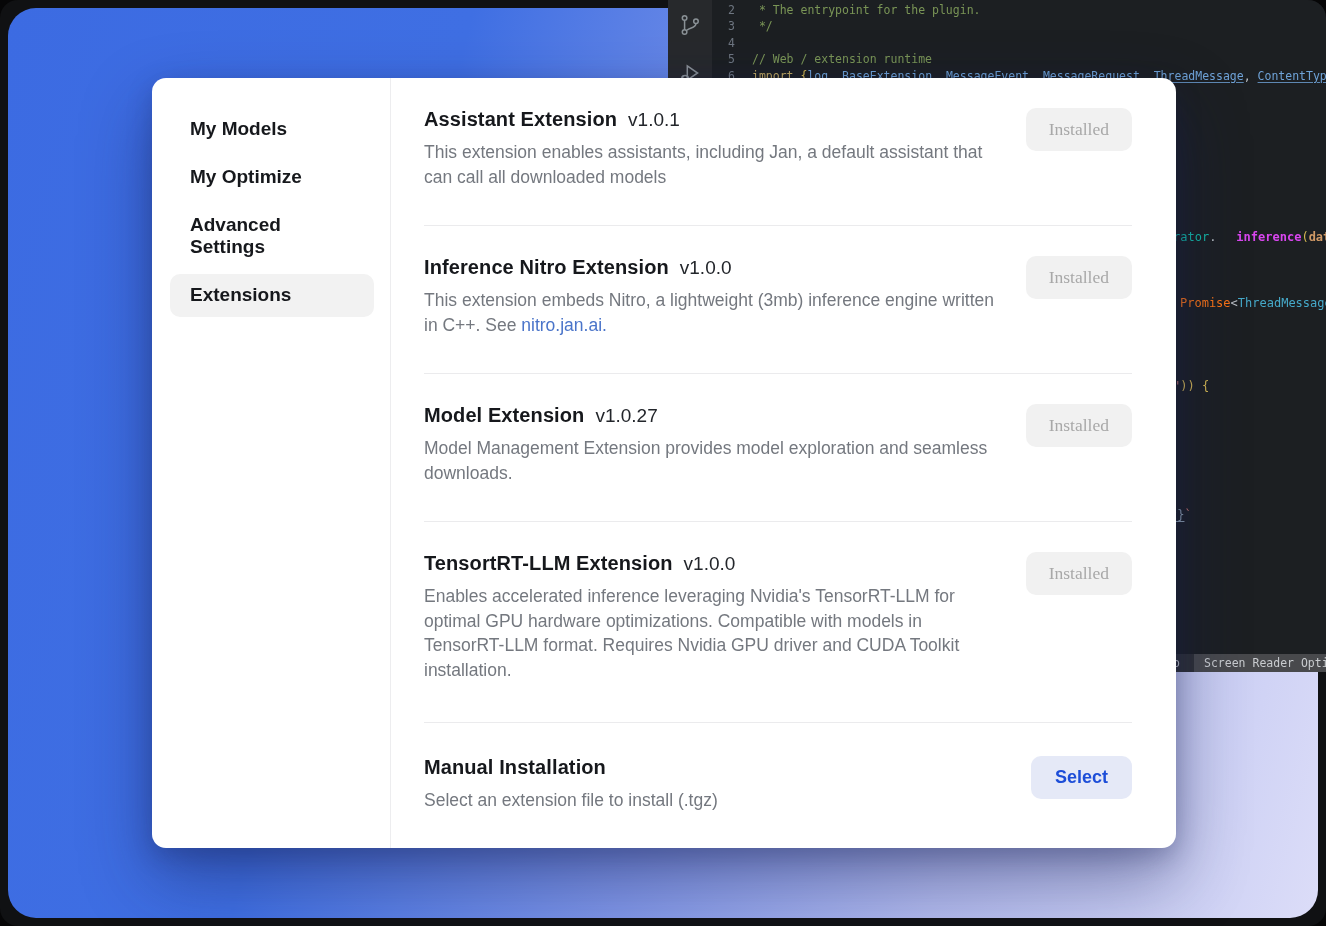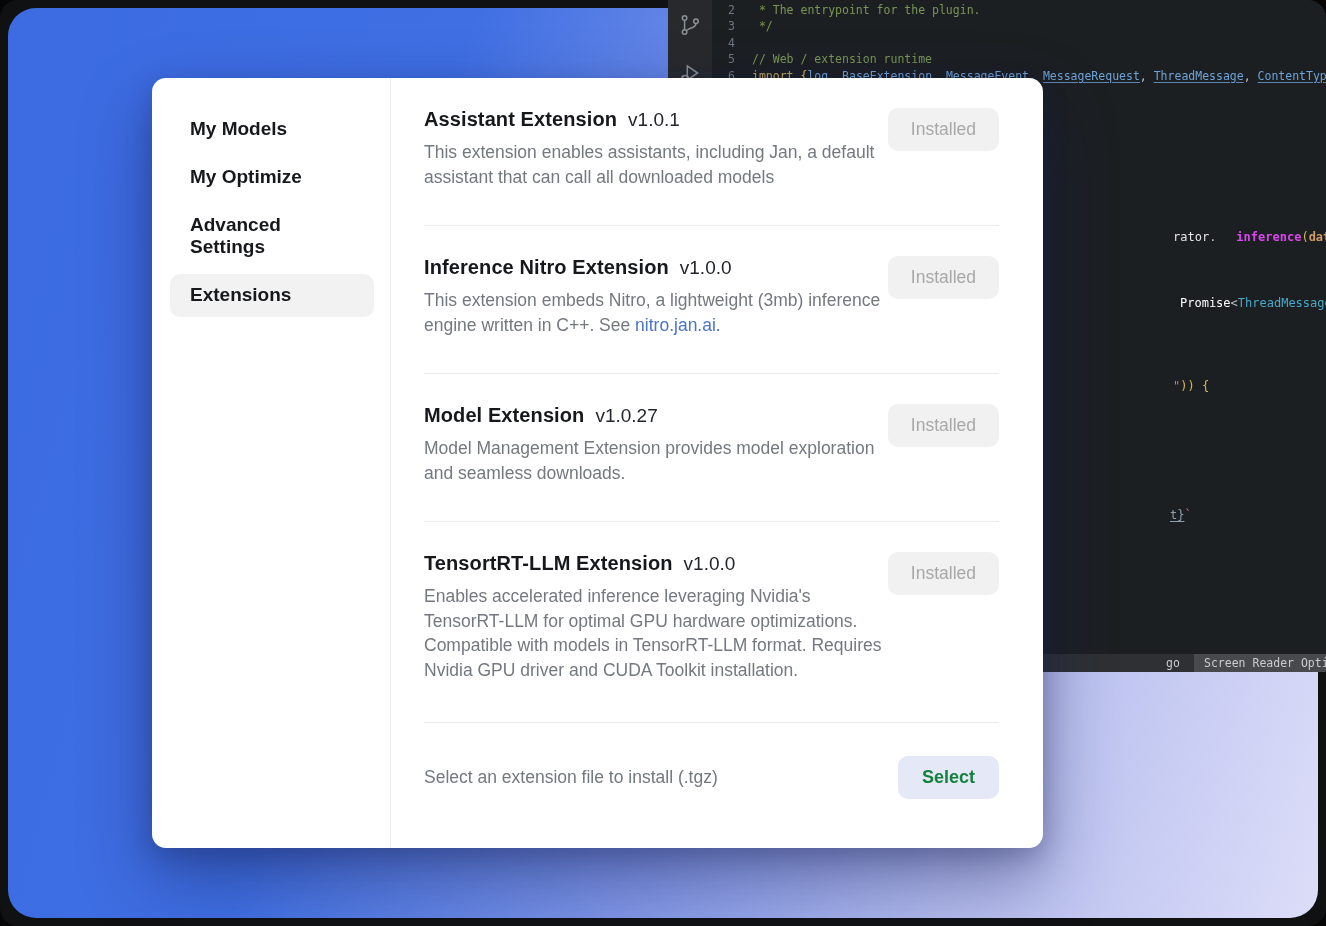--- a/index.html
+++ b/index.html
@@ -32,25 +32,25 @@
   .activity-bar svg { display:block; }
   .code-lines { position:absolute; left:44px; top:2px; right:0; }
   .code-line { display:flex; height:16.4px; line-height:16.4px; font-size:11.5px; white-space:pre; }
   .ln { width:23px; text-align:right; color:#6e7681; flex:0 0 23px; }
   .lc { padding-left:17px; }
   .tk-cm { color:#7a9556; }
   .tk-kw { color:#bfa75f; text-decoration:underline; text-decoration-color:rgba(130,160,210,.75); text-underline-offset:2px; }
   .tk-br { color:#d7ba52; }
   .tk-id { color:#6fa3d8; text-decoration:underline; text-decoration-color:rgba(111,163,216,.8); text-underline-offset:2px; }
   .tk-pu { color:#b9bec4; }
-  .tk-gray { color:#e5e5e5;text-align:center; }
+  .tk-gray { color:#14b8a6;text-align:center; }
   .tk-method { color:#d946ef; font-weight:bold;margin-left:20px; }
   .tk-arg { color:#d19a66; font-weight:bold; }
   .tk-string { color:#ce7670; }
-  .tk-tgreen { color:#ffffff;margin-top:32px; }
+  .tk-tgreen { color:#f97316;margin-top:32px; }
   .tk-tteal { color:#45a9c9; }
   .tk-ugray { color:#8fa0ad; text-decoration:underline; text-underline-offset:2px; }
 
   .frag { position:absolute; font-size:12px; line-height:14px; white-space:pre; }
   .frag-inference { left:505px; top:230px; }
   .frag-promise   { left:512px; top:296px; }
   .frag-brace     { left:505px; top:379px; }
   .frag-template  { left:502px; top:508px; }
 
   .status-bar {
@@ -58,21 +58,21 @@
     background:#2e3033; font-size:11.5px; color:#c9cccf;
   }
   .sb-go { position:absolute; left:498px; top:0; height:18px; line-height:18px; }
   .sb-sr {
     position:absolute; left:526px; top:0; height:18px; line-height:18px;
     background:#48494c; padding:0 10px; width:170px; white-space:nowrap; overflow:hidden;
   }
 
   
   .modal {
-    position:absolute; left:152px; top:78px; width:891px; height:770px;
+    position:absolute; left:152px; top:78px; width:1024px; height:770px;
     background:#ffffff; border-radius:14px; z-index:10;
     box-shadow:0 30px 70px rgba(22,32,84,.45), 0 8px 24px rgba(22,32,84,.25);
     display:flex;
   }
   .modal-sidebar { width:238px; flex:0 0 238px; padding-top:30px; }
   .nav-item {
     margin:0 16px 5px 18px; padding:10px 20px 11px;
     font-size:19px; font-weight:700; color:#16181c;
     border-radius:10px; cursor:pointer;
   }
@@ -87,24 +87,24 @@
   .ext-version { font-size:19px; font-weight:400; color:#23262b; }
   .ext-desc { margin-top:9px; font-size:17.5px; line-height:24.5px; color:#74787f; }
   .ext-desc a { color:#4a74c9; text-decoration:none; cursor:pointer; }
   .hr { border:0; height:1px; background:#ebebed; }
   .hr-1,.hr-2,.hr-3 { margin-top:36px; }
   .hr-4 { margin-top:40px; }
 
   .btn { border:0; border-radius:10px; cursor:default; flex:0 0 auto; }
   .btn-installed {
     background:#f1f1f1; color:#a8a8a8; font-weight:500; font-size:17.5px;
-    padding:11px 23px; font-family:Liberation Sans, sans-serif;
+    padding:11px 23px; font-family:Liberation Serif, serif;
   }
   .btn-select {
-    background:#e5e9f7; color:#15803d; font-weight:700; font-size:18px;
+    background:#e5e9f7; color:#1d4ed8; font-weight:700; font-size:18px;
     padding:11px 24px; font-family:inherit; cursor:pointer;
   }
   .sec-manual { padding-top:33px; }
 </style>
 </head>
 <body>
 
 <div class="canvas">
 
   <div class="gradient-panel"></div>
@@ -203,20 +203,23 @@
             <span class="ext-version">v1.0.0</span>
           </div>
           <div class="ext-desc">Enables accelerated inference leveraging Nvidia's TensorRT-LLM for optimal GPU hardware optimizations. Compatible with models in TensorRT-LLM format. Requires Nvidia GPU driver and CUDA Toolkit installation.</div>
         </div>
         <button class="btn btn-installed">Installed</button>
       </div>
       <hr class="hr hr-4">
 
       <div class="ext-section sec-manual">
         <div class="ext-text">
+          <div class="ext-title">
+            <span class="ext-name">Manual Installation</span>
+          </div>
           <div class="ext-desc">Select an extension file to install (.tgz)</div>
         </div>
         <button class="btn btn-select">Select</button>
       </div>
 
     </div>
   </div>
 </div>
 
 </body></html>

